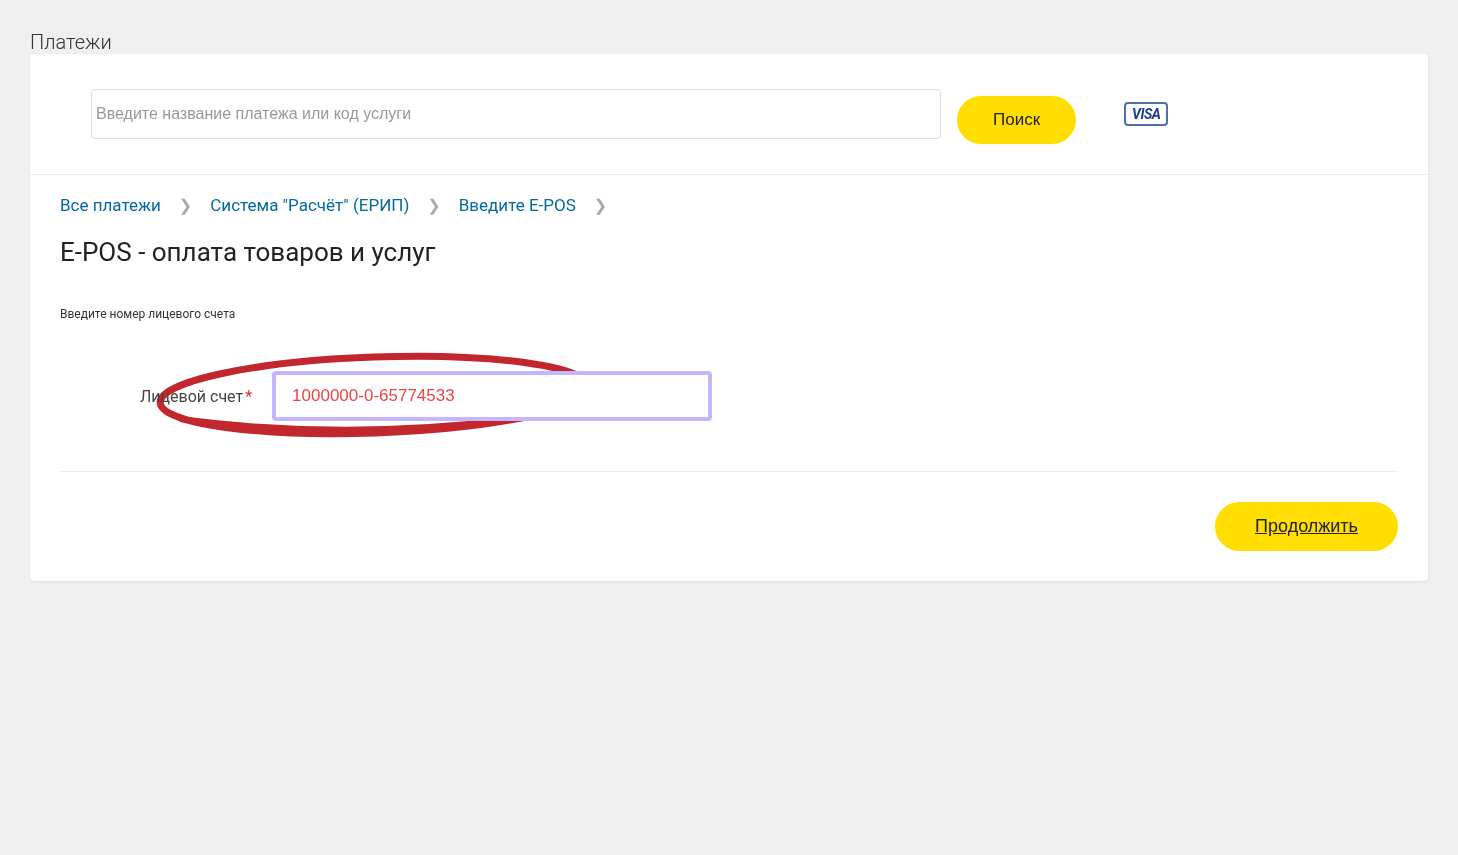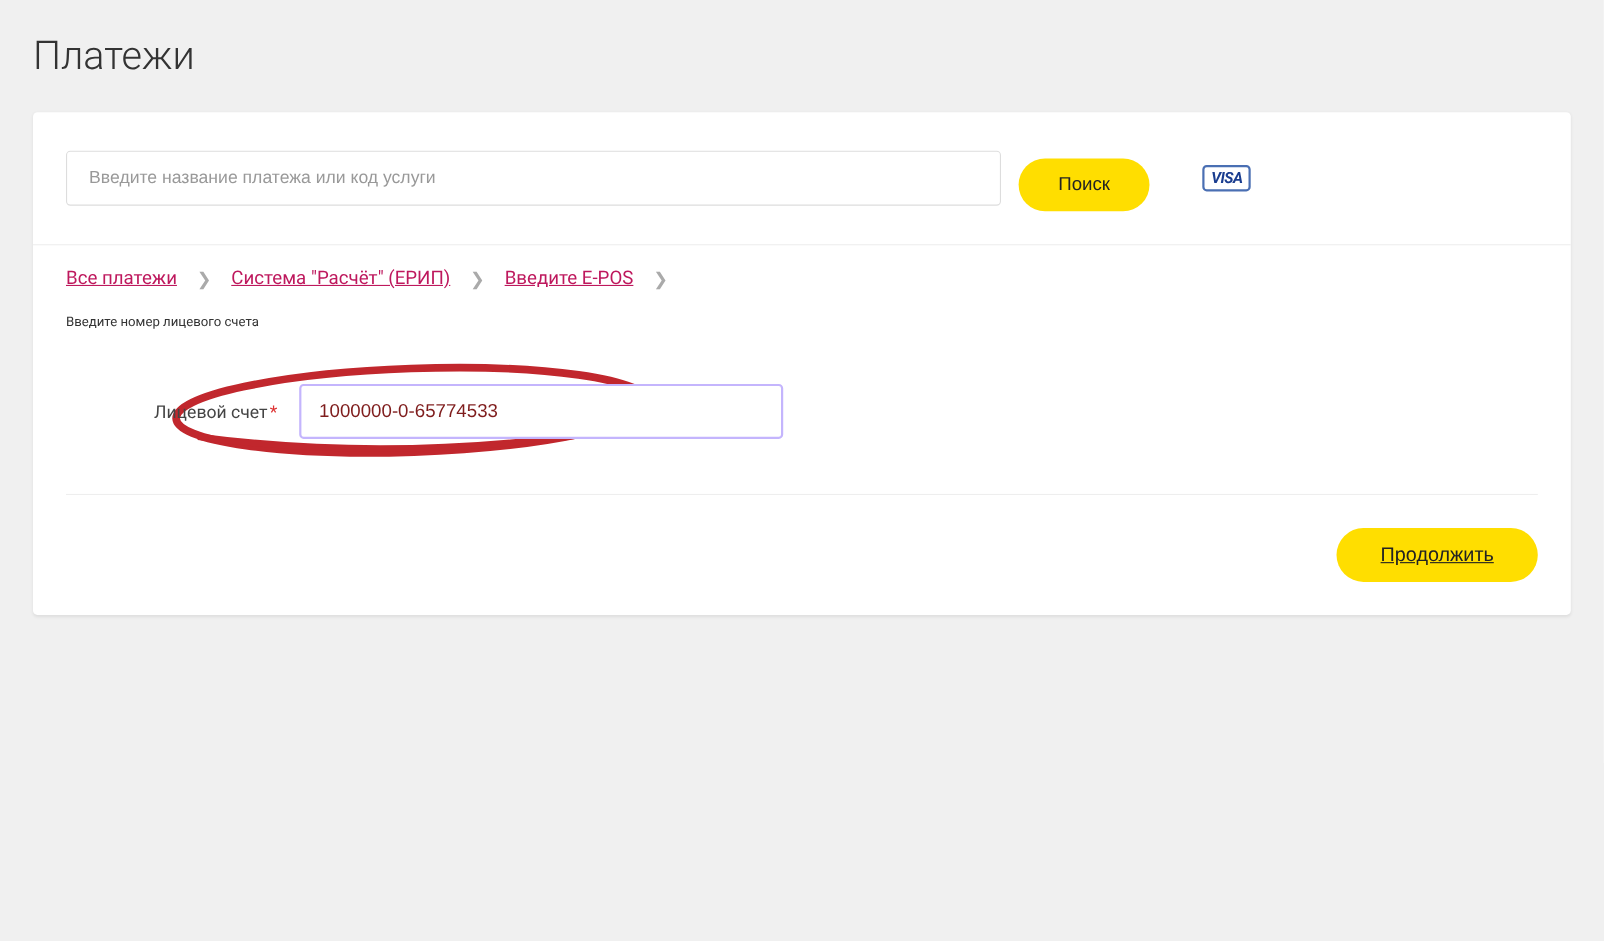--- a/index.html
+++ b/index.html
@@ -11,45 +11,45 @@
       font-family: -apple-system, BlinkMacSystemFont, "Segoe UI", Roboto, Arial, sans-serif;
       background: #f0f0f0;
       padding: 0;
       width: 1458px;
       height: 855px;
     }
     .page-container {
       padding: 30px 30px 0 30px;
     }
     .page-title {
-      font-size: 36px;
+      font-size: 20px;
       font-weight: 300;
       color: #333;
-      margin-bottom: 30px;
     }
     .card {
       background: #fff;
       border-radius: 4px;
       box-shadow: 0 1px 3px rgba(0,0,0,0.08);
     }
     .search-section {
       padding: 30px;
       display: flex;
       align-items: center;
       gap: 16px;
       border-bottom: 1px solid #eee;
     }
     .search-input {
       flex: 0 0 850px;
       height: 50px;
-      padding: 0 20px;
+      padding: 0 4px;
       font-size: 16px;
       border: 1px solid #ddd;
       border-radius: 4px;
       color: #0369a1;
+      margin-left: 31px;
     }
     .search-input::placeholder {
       color: #999;
     }
     .search-button {
       background: #ffde00;
       border: none;
       border-radius: 26px;
       padding: 14px 36px;
       font-size: 17px;
@@ -74,23 +74,22 @@
     }
     .breadcrumbs {
       display: flex;
       align-items: center;
       gap: 18px;
       font-size: 17px;
       color: #666;
       margin-bottom: 22px;
     }
     .breadcrumb-item {
-      color: #be185d;
+      color: #0369a1;
       cursor: pointer;
-      text-decoration: underline;
     }
     .breadcrumb-sep {
       color: #aaa;
       font-size: 16px;
     }
     .section-title {
       font-size: 26px;
       font-weight: 400;
       color: #222;
       margin-bottom: 40px;
@@ -116,23 +115,23 @@
     }
     .required {
       color: #d33;
       margin-left: 2px;
     }
     .account-input {
       width: 440px;
       height: 50px;
       padding: 0 16px;
       font-size: 17px;
-      border: 2px solid #c4b5fd;
-      border-radius: 4px;
-      color: #7f1d1d;
+      border: 4px solid #c4b5fd;
+      border-radius: 4px;
+      color: #ef4444;
       position: relative;
       z-index: 2;
       background: #fff;
     }
     .highlight-ellipse {
       position: absolute;
       left: 90px;
       top: -22px;
       width: 450px;
       height: 92px;
@@ -178,20 +177,21 @@
 
       <nav class="breadcrumbs">
         <span class="breadcrumb-item">Все платежи</span>
         <span class="breadcrumb-sep">❯</span>
         <span class="breadcrumb-item">Система "Расчёт" (ЕРИП)</span>
         <span class="breadcrumb-sep">❯</span>
         <span class="breadcrumb-item">Введите E-POS</span>
         <span class="breadcrumb-sep">❯</span>
       </nav>
 
+      <h2 class="section-title">E-POS - оплата товаров и услуг</h2>
 
       <p class="instruction">Введите номер лицевого счета</p>
 
       <div class="field-row">
         <svg class="highlight-ellipse" viewBox="0 0 450 92">
           <ellipse cx="225" cy="46" rx="215" ry="38" fill="none" stroke="#c1272d" stroke-width="7" transform="rotate(-2 225 46)"></ellipse>
           <path d="M 30 70 Q 220 95 420 62" fill="none" stroke="#c1272d" stroke-width="6"></path>
         </svg>
         <label class="field-label">
           <span>Лицевой счет</span><span class="required">*</span>

